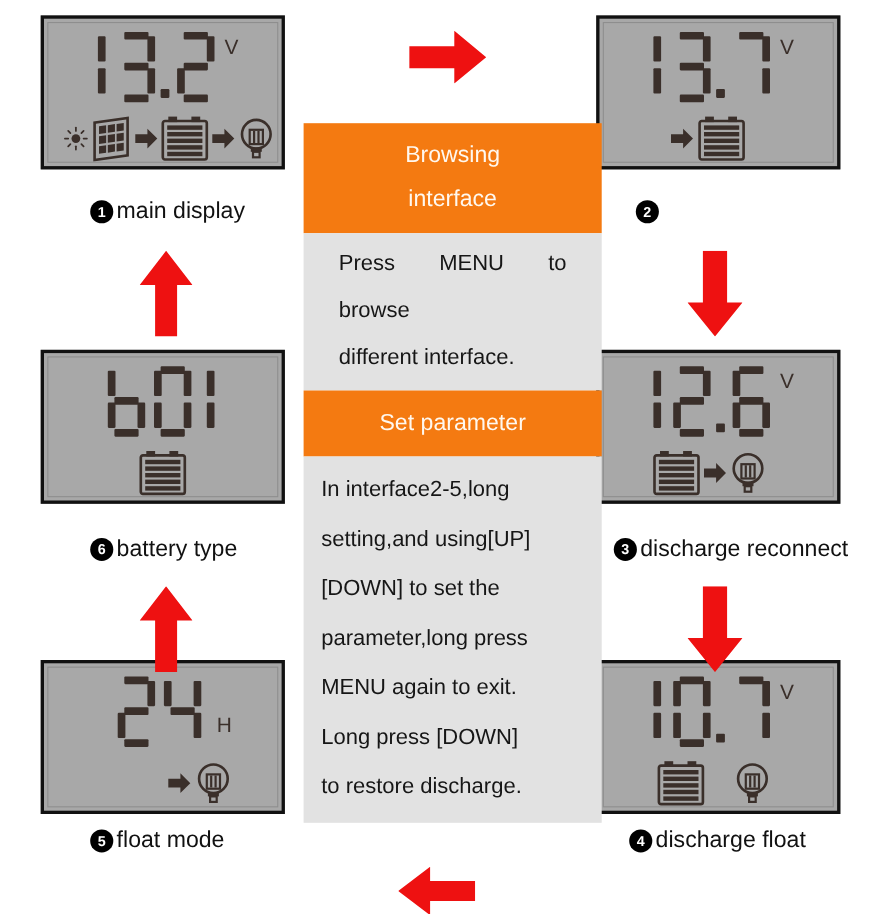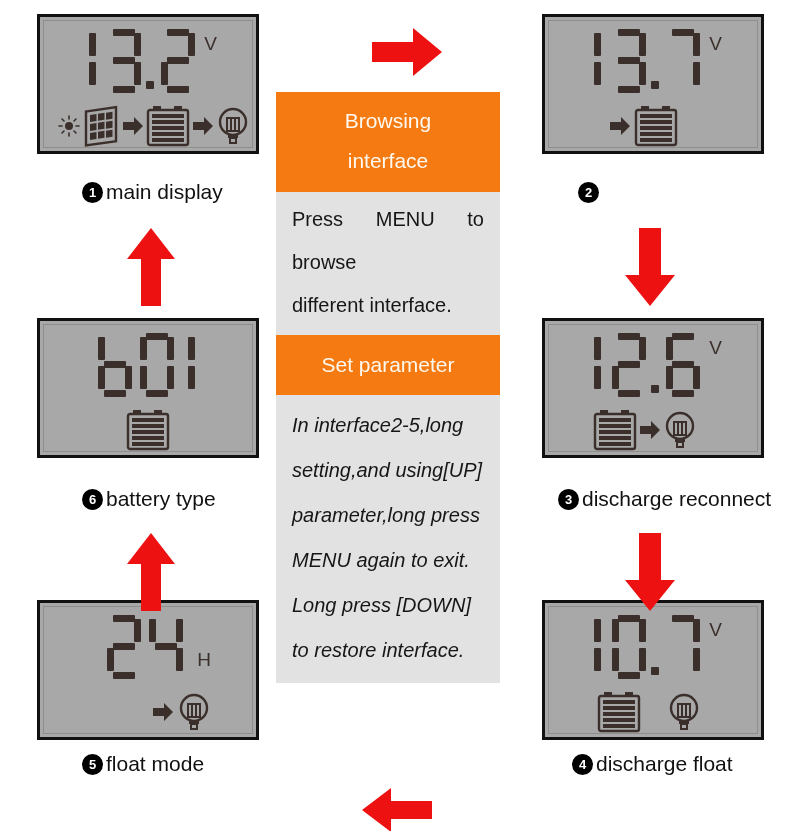--- a/index.html
+++ b/index.html
@@ -114,45 +114,44 @@
     color:#fff;
     font-size:13px;
     font-weight:bold;
     line-height:1;
     flex:0 0 auto;
   }
 
   
   .center-col{
     position:absolute;
-    left:276px;top:92px;
-    width:224px;
+    left:276px;top:112px;
+    width:271px;
   }
   .band{
     background:#f47a11;
     color:#fff8ef;
     text-align:center;
     font-size:21px;
     line-height:40px;
     padding:10px 0;
   }
   .band.two{padding:9px 0 11px;}
   .note{
     background:#e2e2e2;
     color:#161616;
     font-size:20px;
     line-height:43px;
-    padding:6px 16px 8px;
+    padding:6px 32px 8px;
     text-align:justify;
   }
   .note.tall{
     line-height:45px;
     padding:8px 16px 10px;
     text-align:left;
-    font-style:italic;
   }
   .note .ln{display:block;}
   .band .ln{display:block;}
 
   
   .arrow{position:absolute;}
 </style>
 </head>
 <body>
 
@@ -496,24 +495,25 @@
   <div class="note">
     <span class="ln">Press  MENU  to  browse</span>
     <span class="ln">different    interface.</span>
   </div>
   <div class="band">
     <span class="ln">Set parameter</span>
   </div>
   <div class="note tall">
     <span class="ln">In interface2-5,long</span>
     <span class="ln">setting,and using[UP]</span>
+    <span class="ln">[DOWN] to set the</span>
     <span class="ln">parameter,long press</span>
     <span class="ln">MENU again to exit.</span>
     <span class="ln">Long press [DOWN]</span>
-    <span class="ln">to restore interface.</span>
+    <span class="ln">to restore discharge.</span>
   </div>
 </div>
 
 <svg class="arrow" style="left:372px;top:28px;" width="70" height="48" viewBox="0 0 70 48">
   <path d="M0 14 H41 V0 L70 24 L41 48 V34 H0 Z" fill="#ee1111"></path>
 </svg>
 
 <svg class="arrow" style="left:625px;top:228px;" width="50" height="78" viewBox="0 0 50 78">
   <path d="M14 0 H36 V47 H50 L25 78 L0 47 H14 Z" fill="#ee1111"></path>
 </svg>

